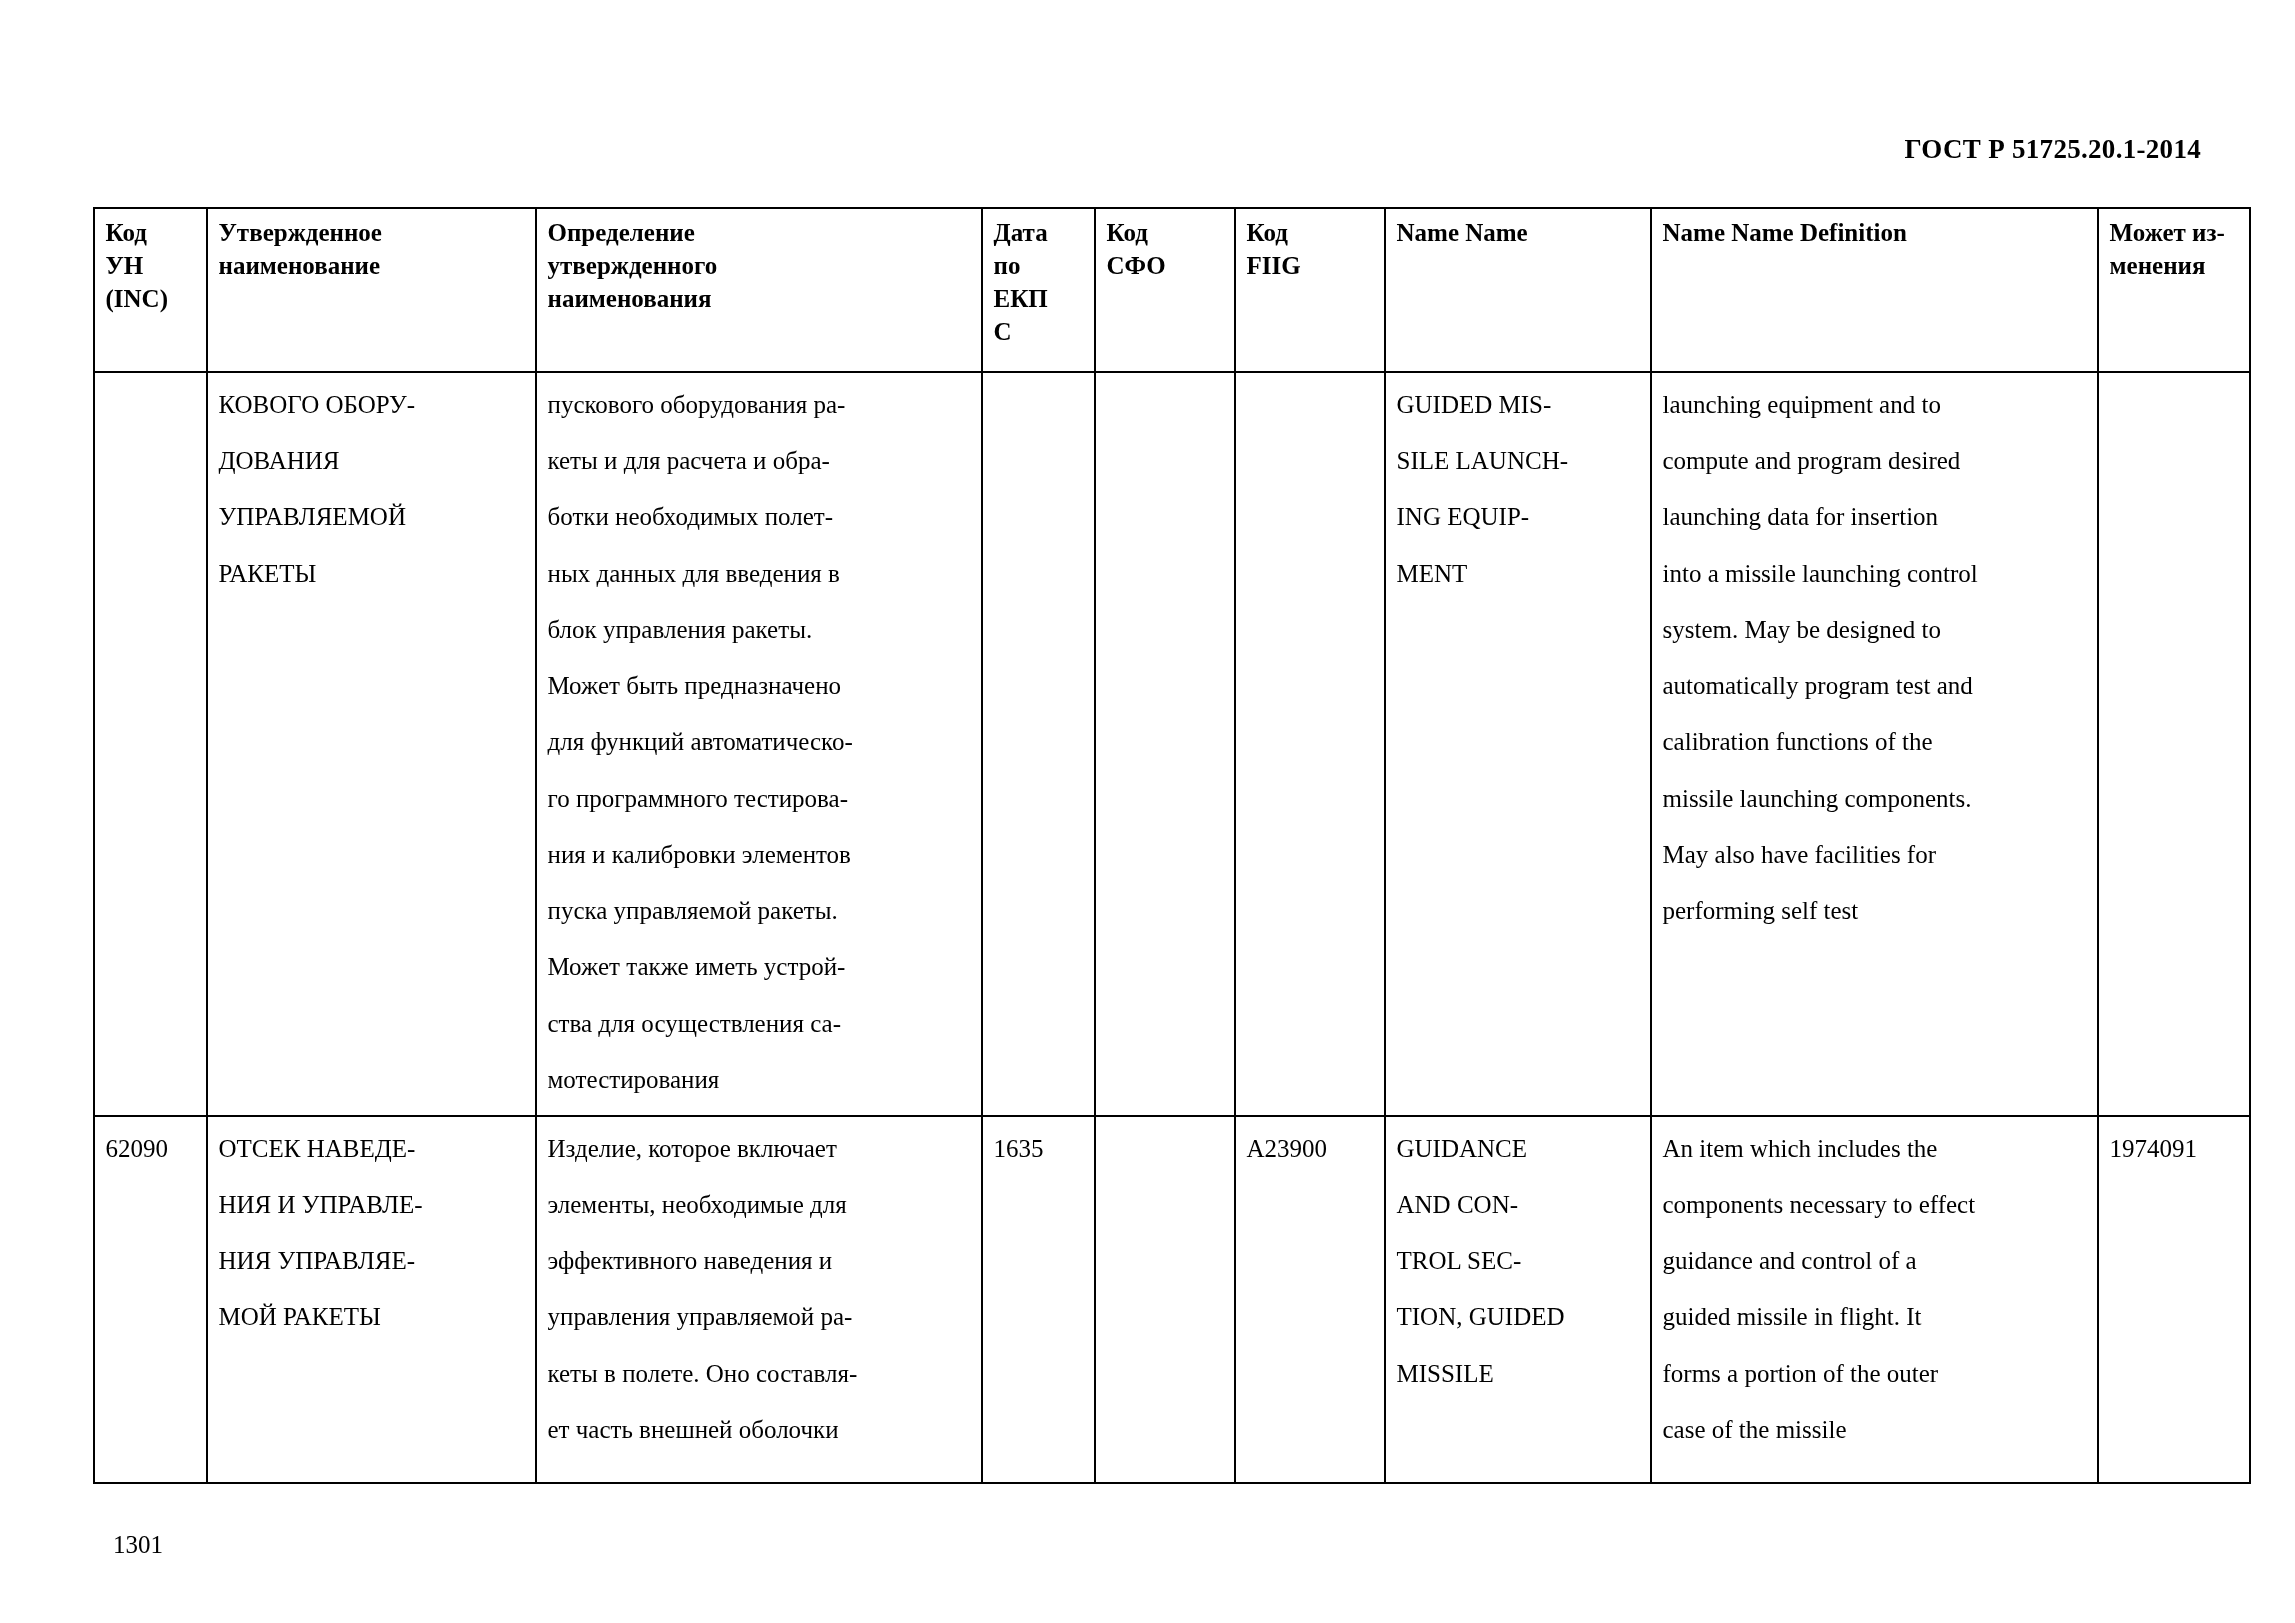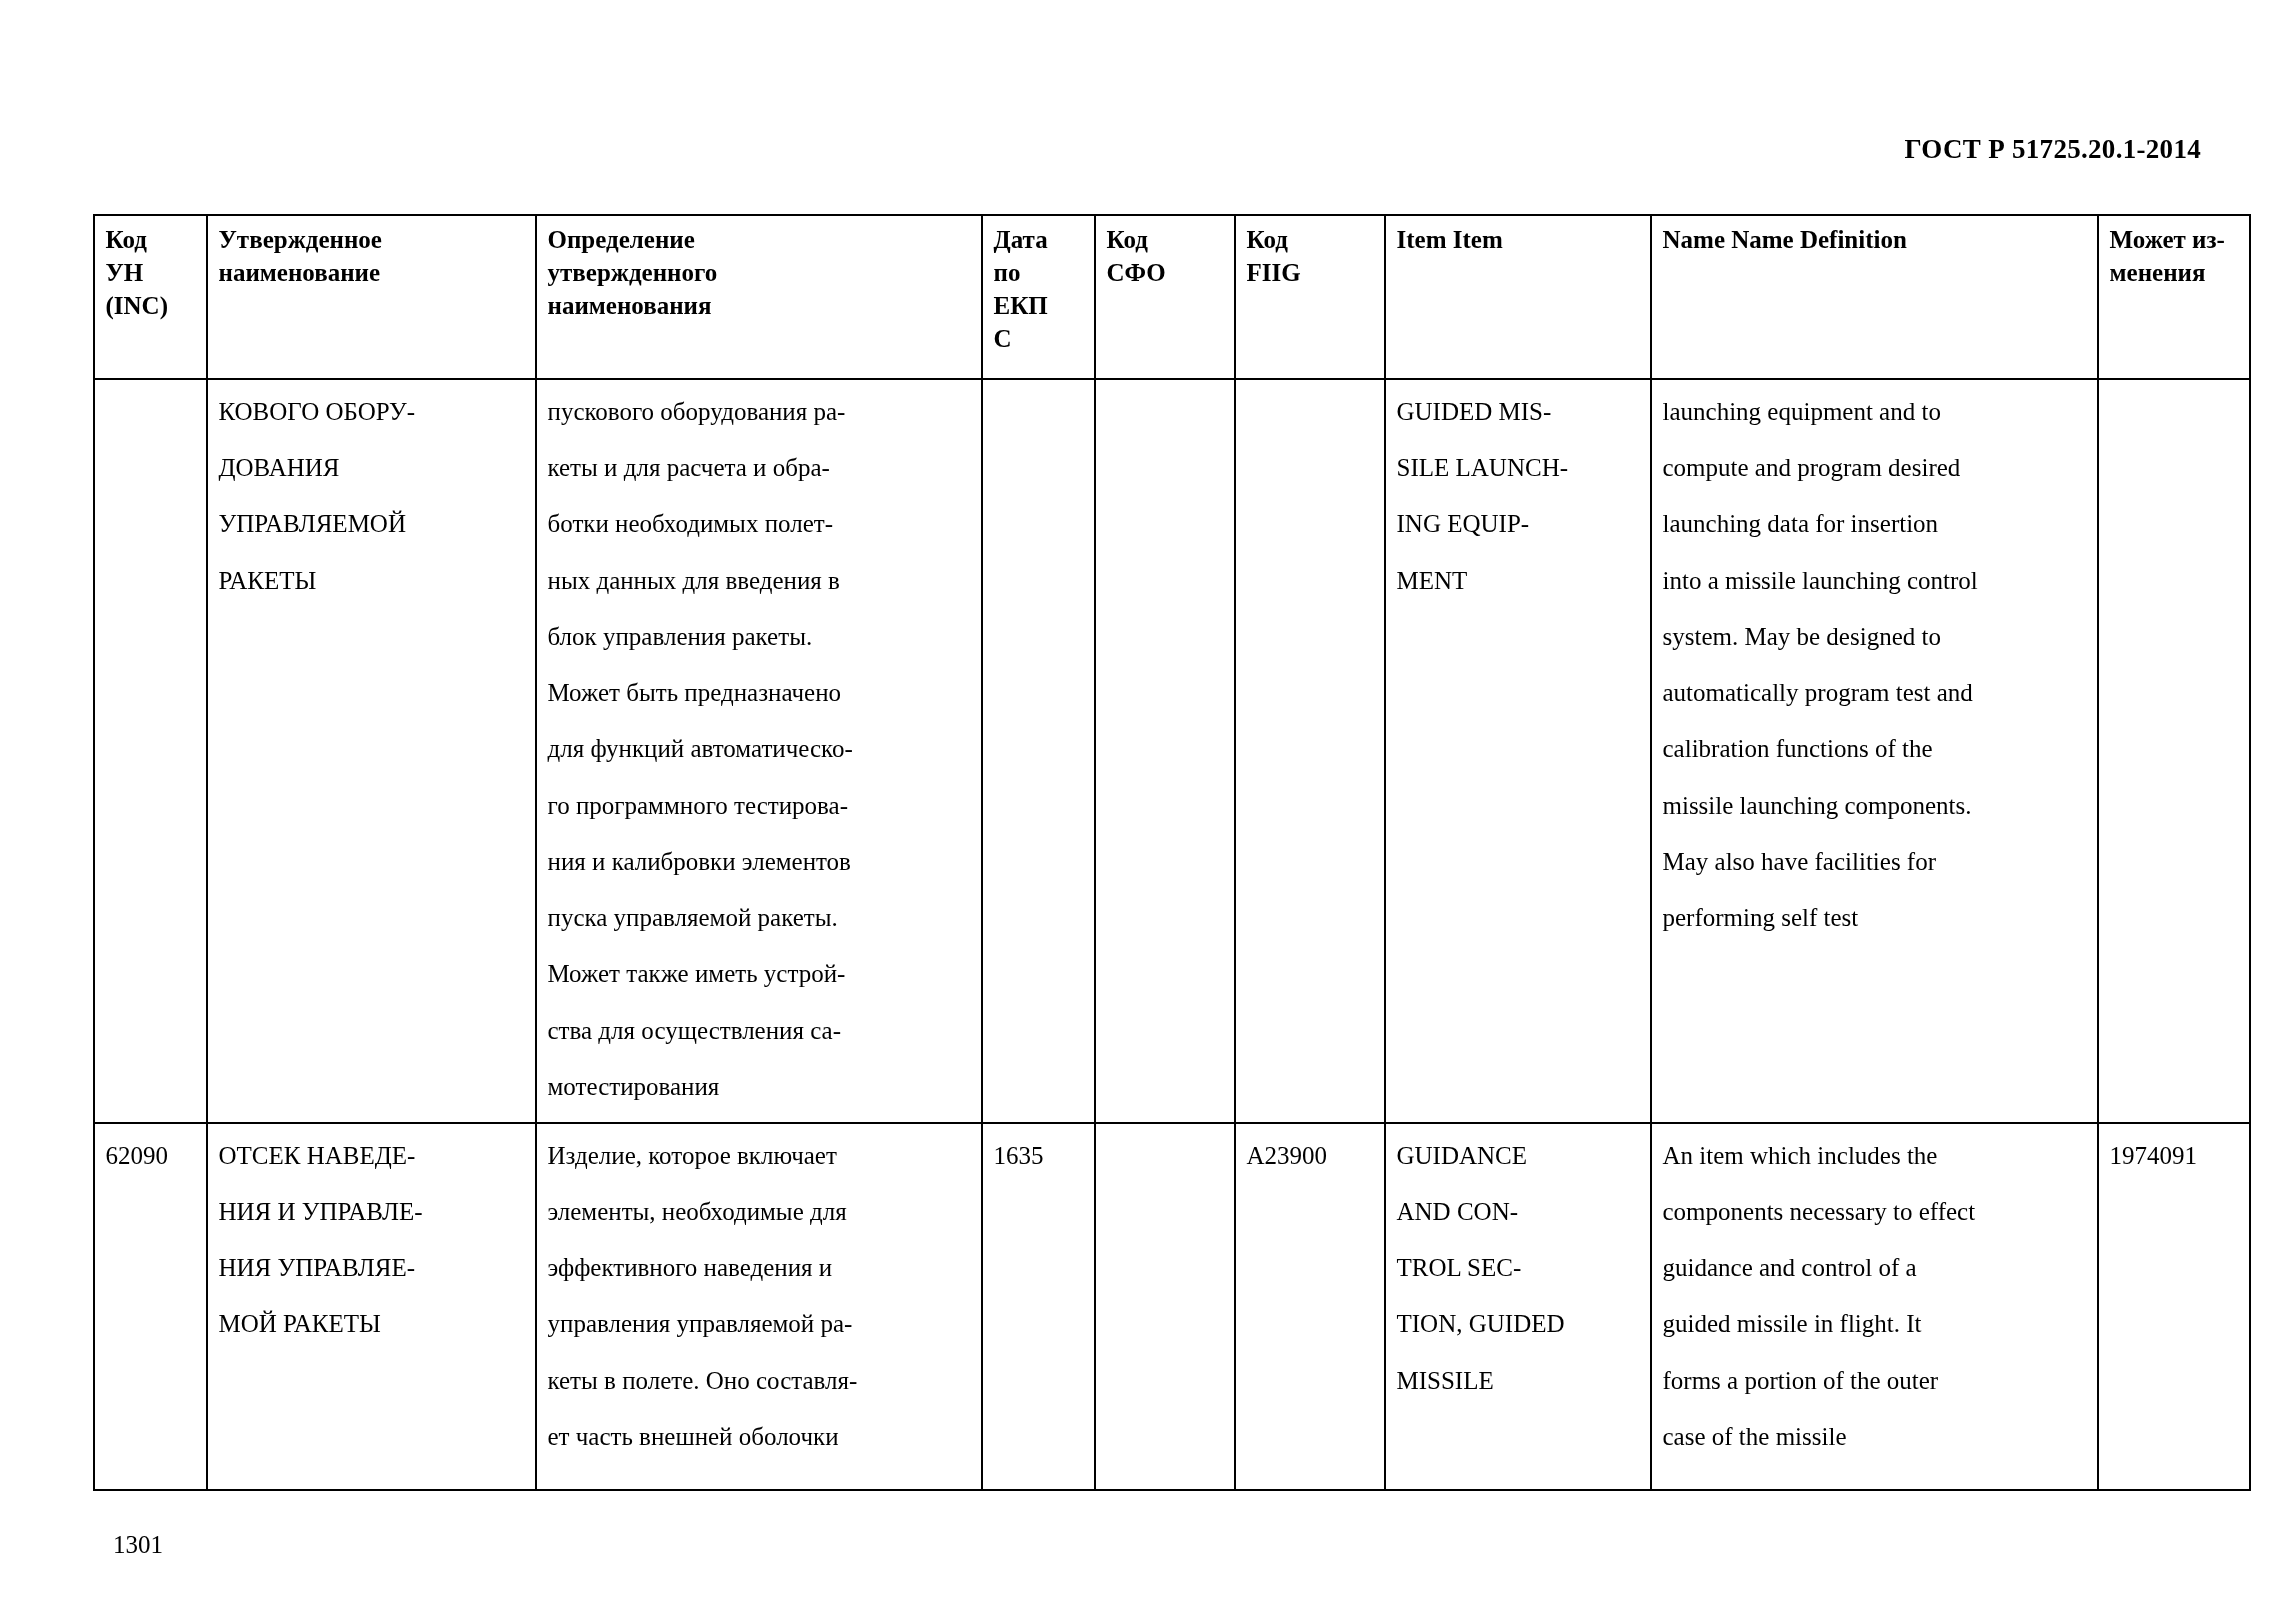--- a/index.html
+++ b/index.html
@@ -22,21 +22,21 @@
     top: 98px;
     right: 106px;
     font-size: 27px;
     font-weight: bold;
     letter-spacing: 0.3px;
     white-space: nowrap;
   }
   table.main-table {
     position: absolute;
     left: 69px;
-    top: 190px;
+    top: 183px;
     width: 2156px;
     border-collapse: collapse;
     table-layout: fixed;
     font-size: 25px;
     border-radius: 23px;
   }
   table.main-table th,
   table.main-table td {
     border: 2px solid #000000;
     vertical-align: top;
@@ -94,21 +94,21 @@
 утвержденного
 наименования</th>
         <th>Дата
 по
 ЕКП
 С</th>
         <th>Код
 СФО</th>
         <th>Код
 FIIG</th>
-        <th>Item Item</th>
+        <th>Name Name</th>
         <th>Name Name Definition</th>
         <th>Может из-
 менения</th>
       </tr>
     </thead>
     <tbody>
       <tr class="row-0">
         <td></td>
         <td>КОВОГО ОБОРУ-
 ДОВАНИЯ

